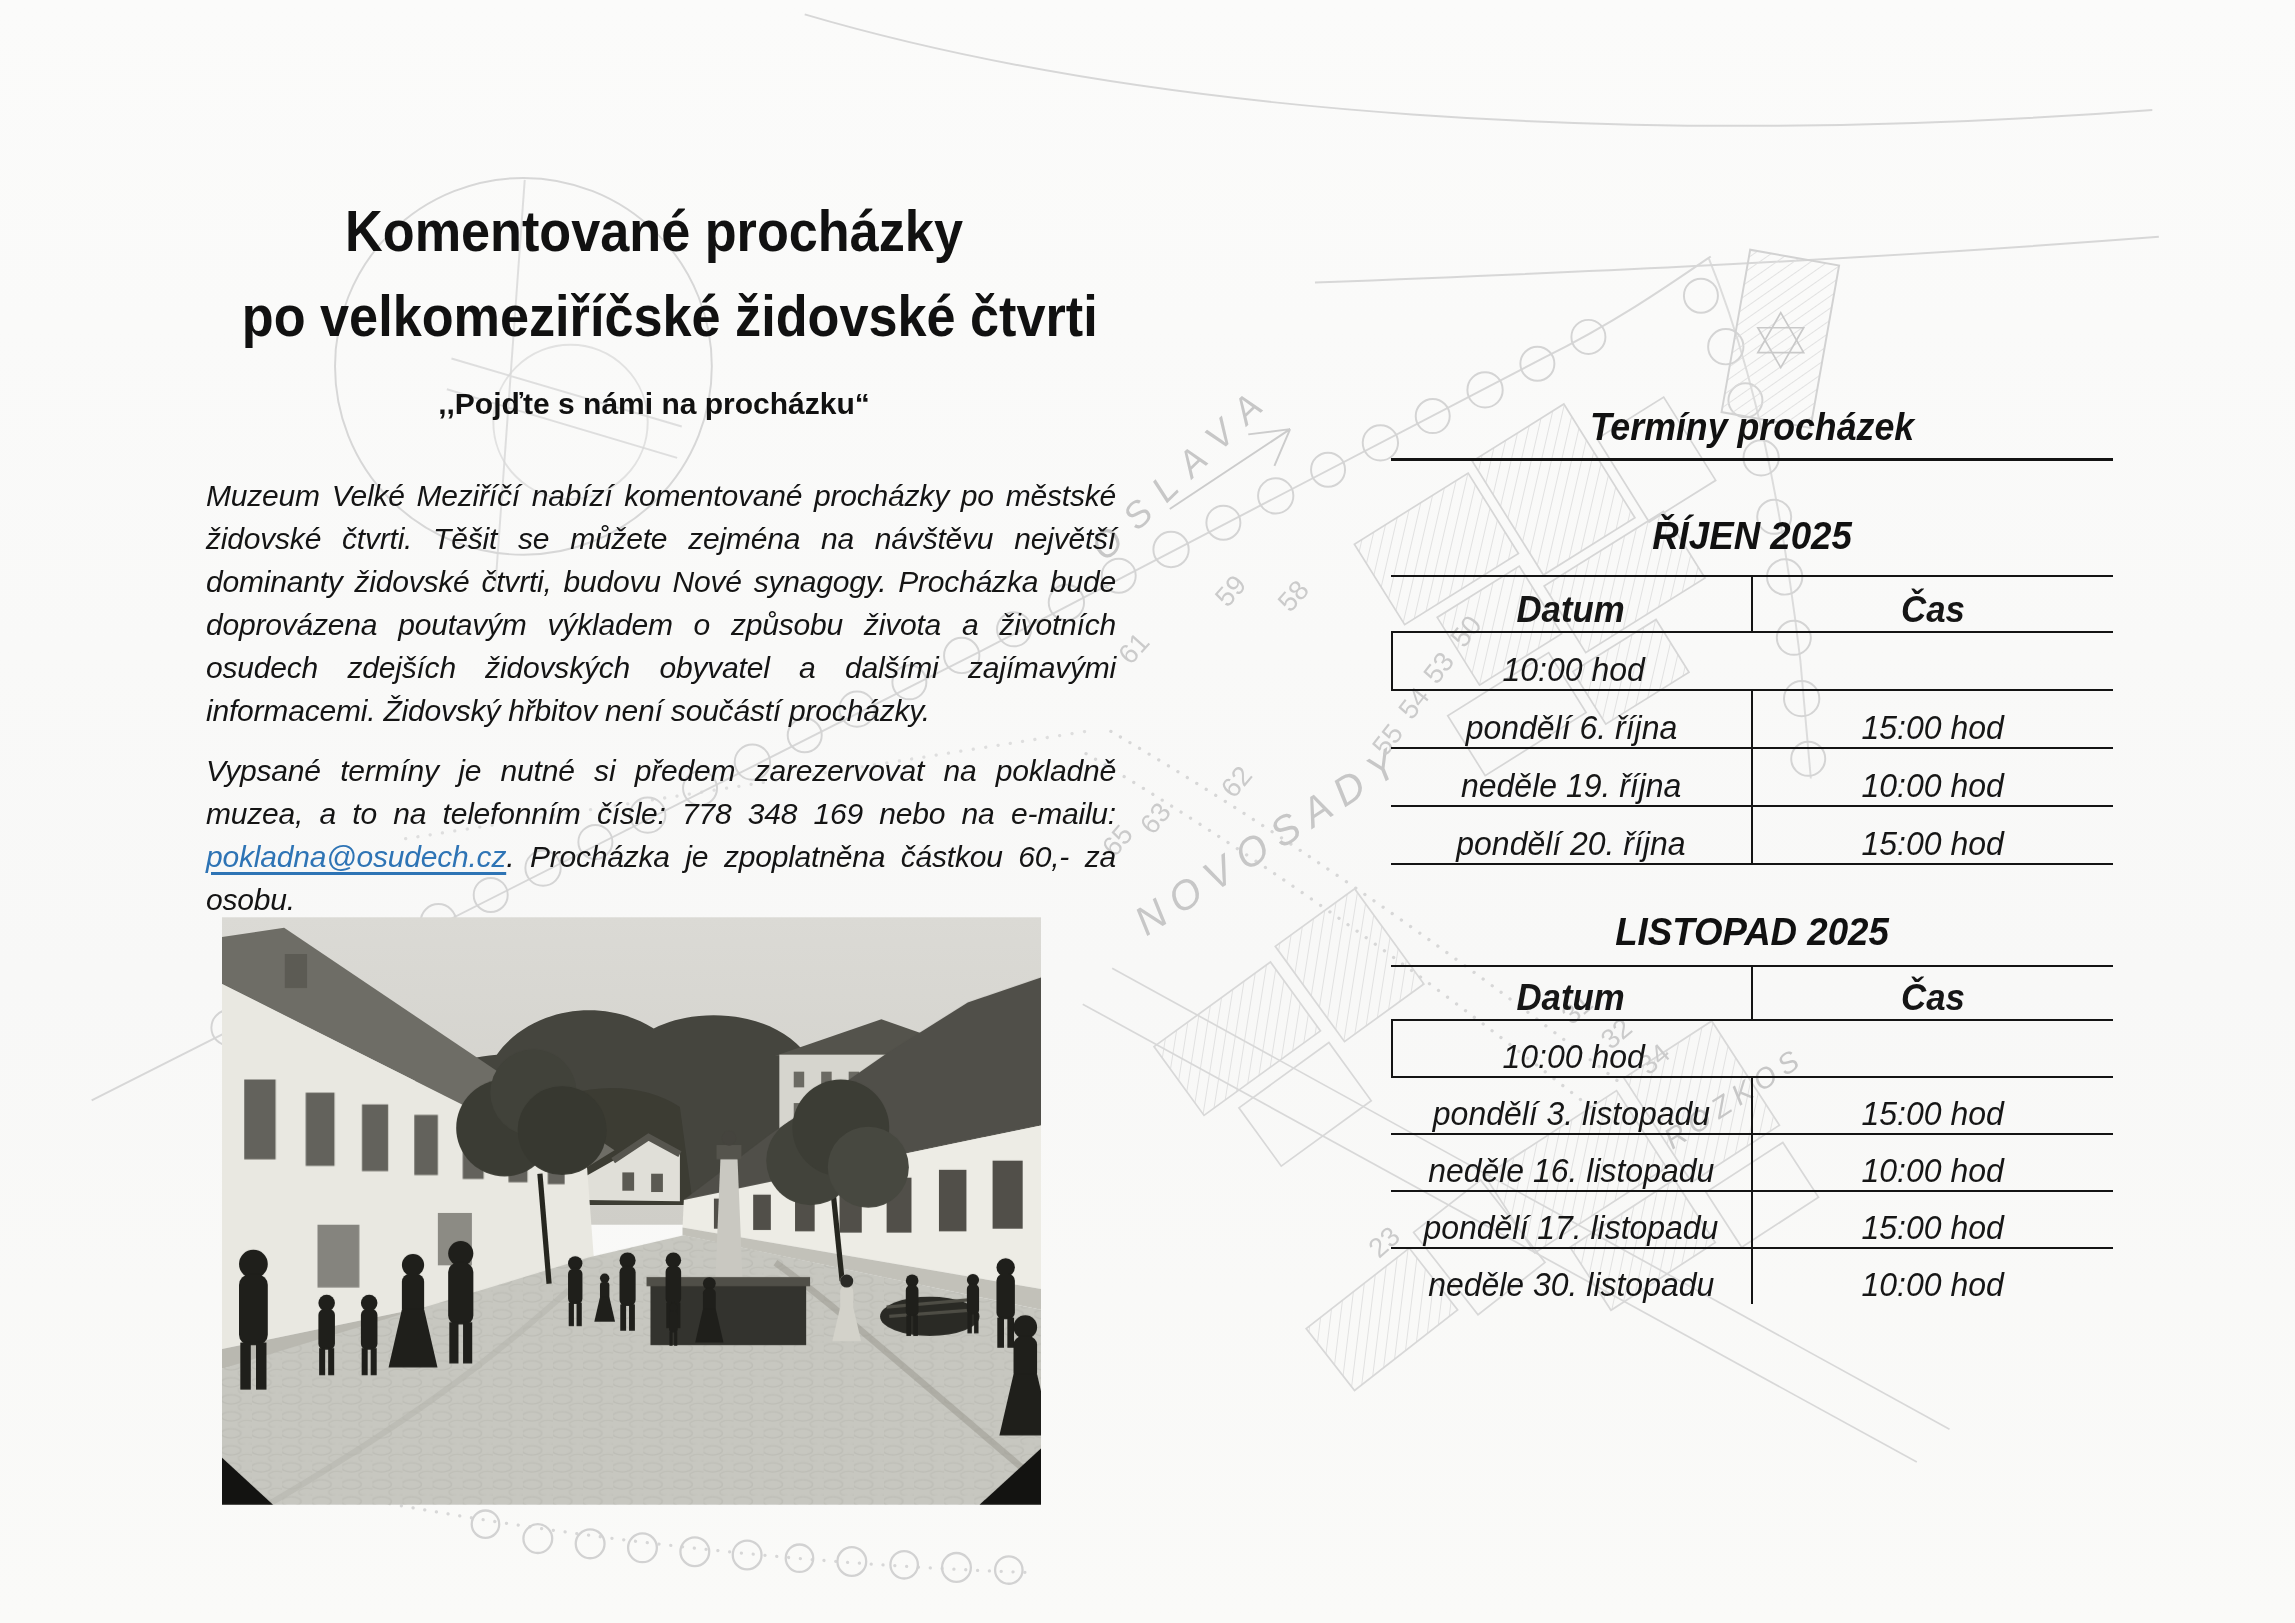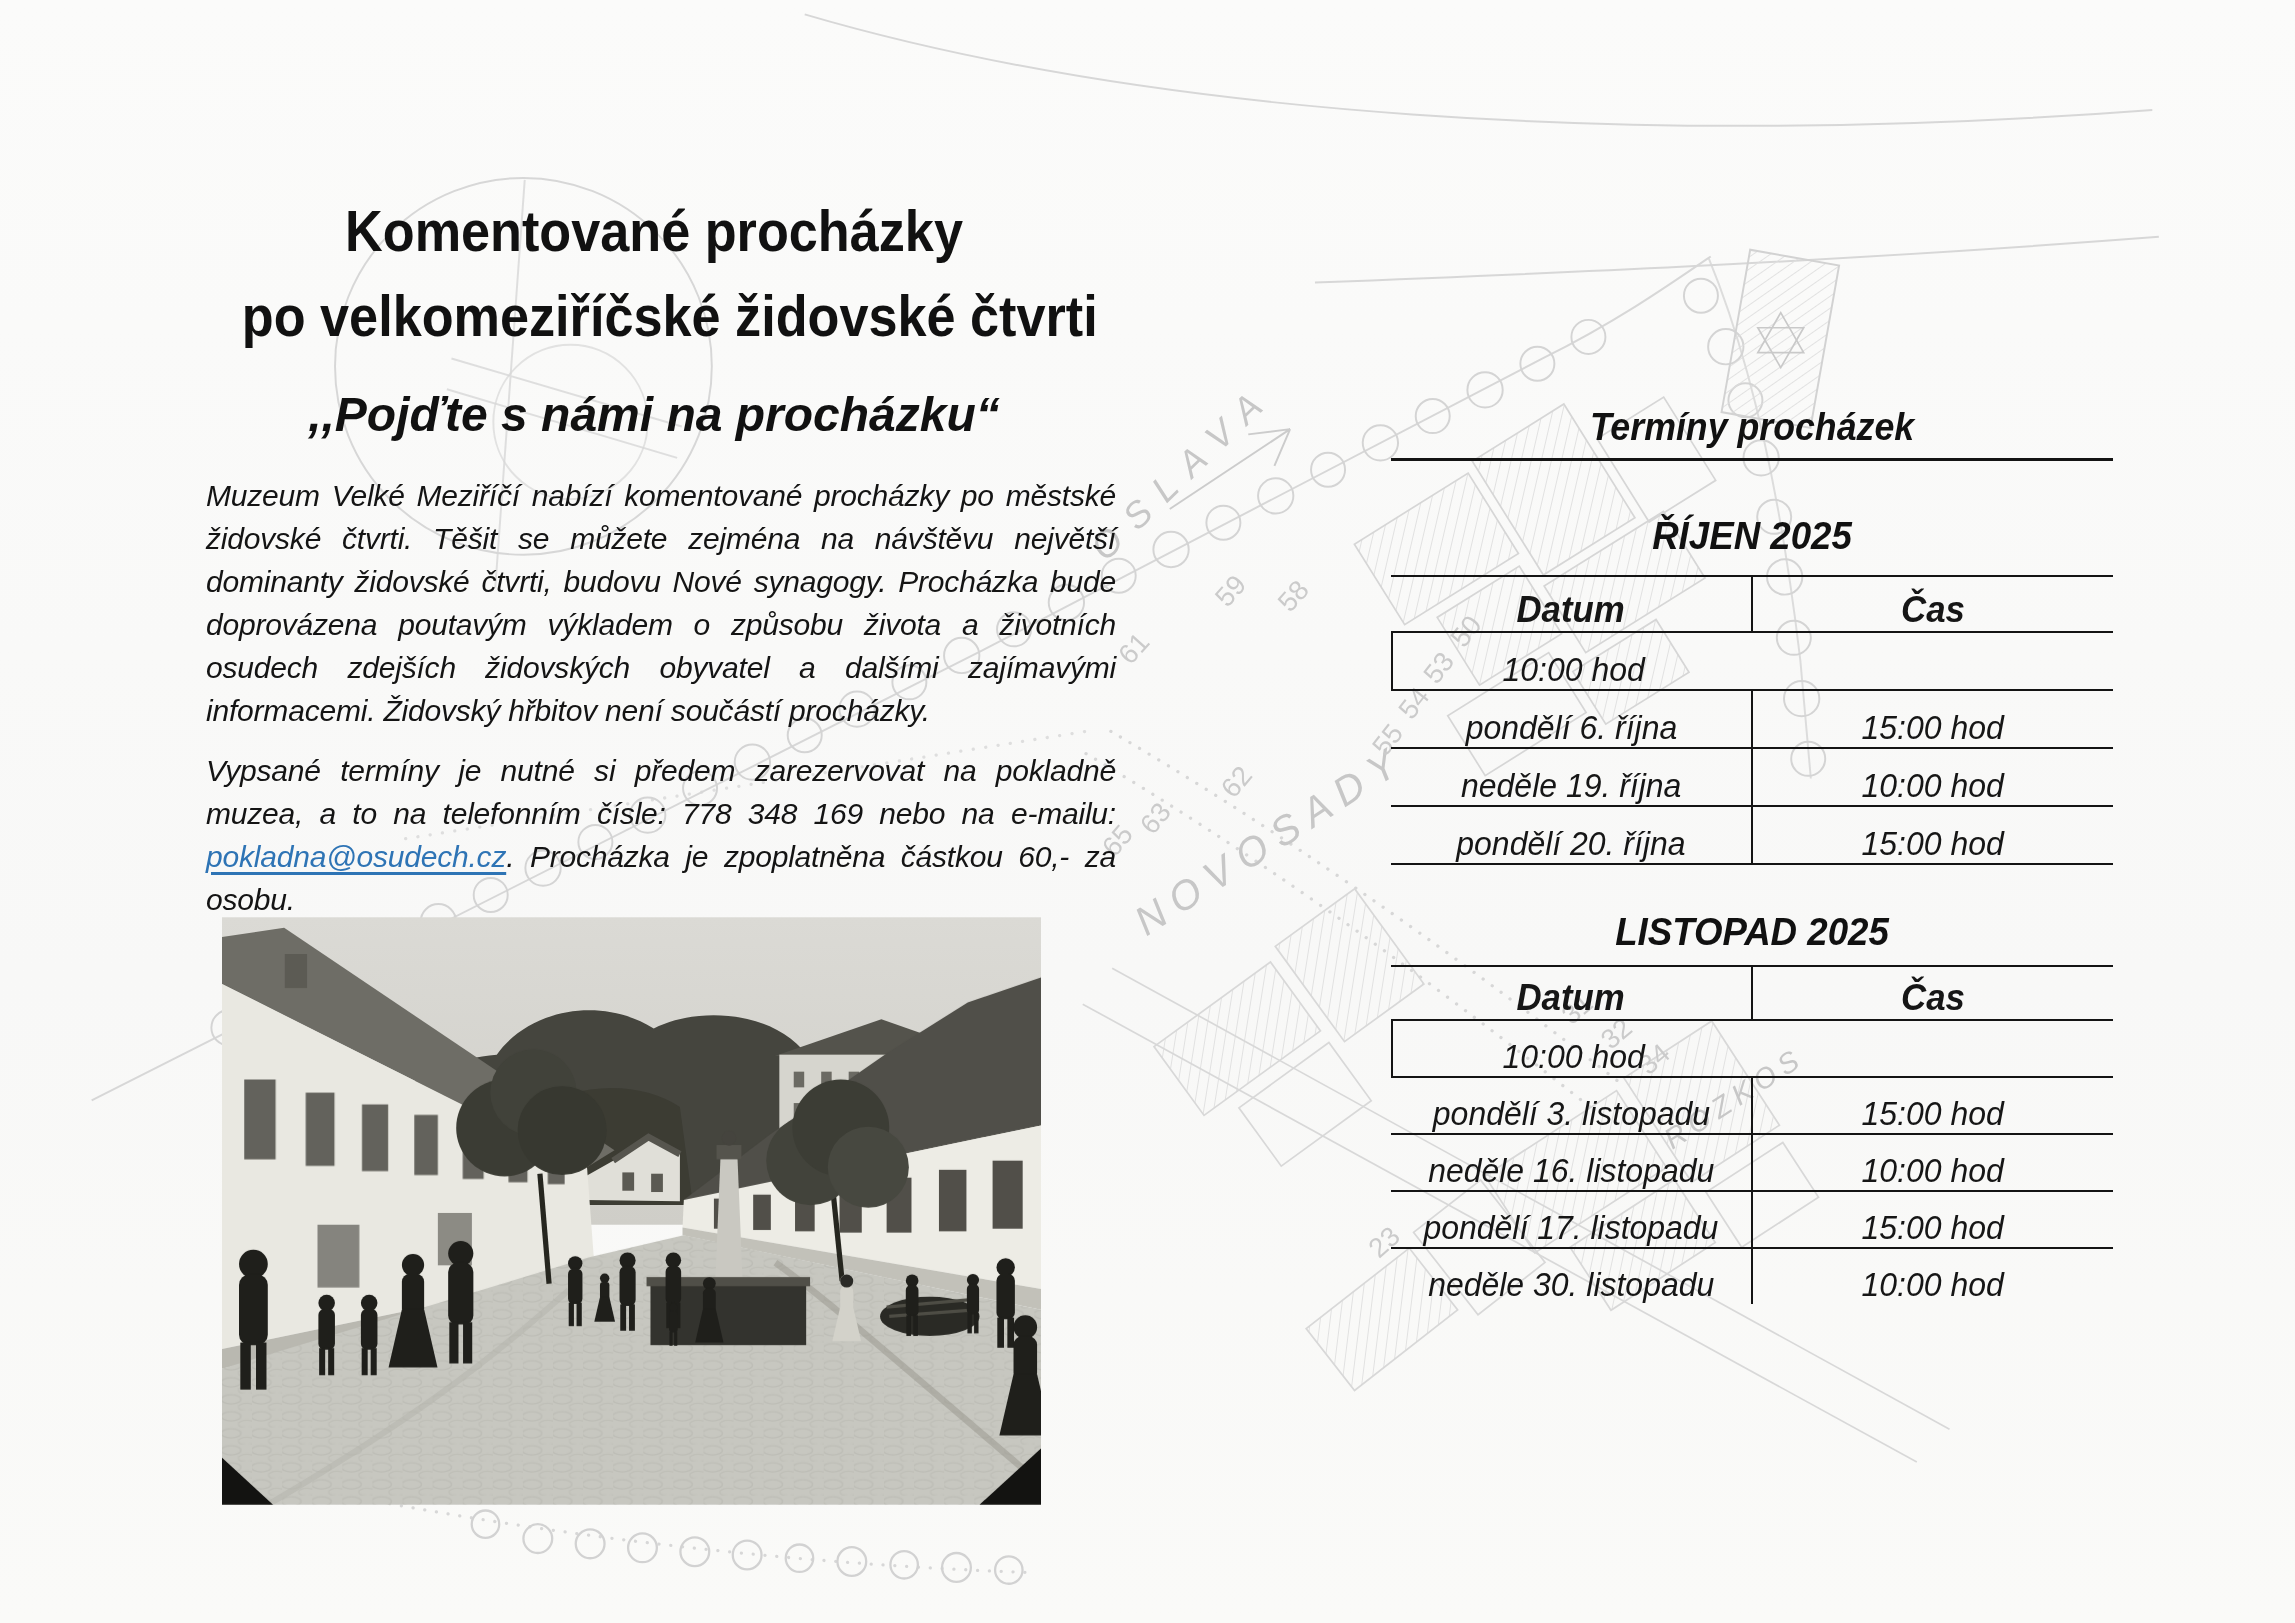--- a/index.html
+++ b/index.html
@@ -6,21 +6,21 @@
   .page{position:relative;width:2295px;height:1623px;overflow:hidden;
         background:linear-gradient(180deg,#fbfbfa 0%,#f8f8f7 60%,#fafaf8 100%);
         font-family:"Liberation Sans", sans-serif;color:#161616;}
   .abs{position:absolute;}
   
   .title-line{left:196px;width:916px;text-align:center;font-weight:bold;
               font-size:58px;line-height:65px;transform:scaleX(.9);transform-origin:50% 50%;
               white-space:nowrap;color:#111;}
   .t1{top:198px;} .t2{top:283px;}
   .subtitle{left:196px;top:387px;width:916px;text-align:center;font-weight:bold;
-            font-style:italic;font-size:48px;white-space:nowrap;color:#111;}
+            font-size:30px;white-space:nowrap;color:#111;}
   .para{left:198px;width:910px;font-style:italic;font-size:30px;line-height:43px;
         text-align:justify;letter-spacing:-0.2px;color:#141414;margin:8px;}
   .p1{top:466px;} .p2{top:741px;}
   .email{color:#2e74b5;text-decoration:underline;text-underline-offset:4.6px;cursor:pointer;}
   
   .sched-head{left:1391px;top:406px;width:722px;text-align:center;font-weight:bold;
               font-style:italic;font-size:38px;transform:scaleX(.94);white-space:nowrap;color:#111;}
   .rule{left:1391px;top:458px;width:722px;height:2.6px;background:#141414;}
   .month{left:1391px;width:722px;text-align:center;font-weight:bold;font-style:italic;
          font-size:39px;transform:scaleX(.94);white-space:nowrap;color:#111;}

